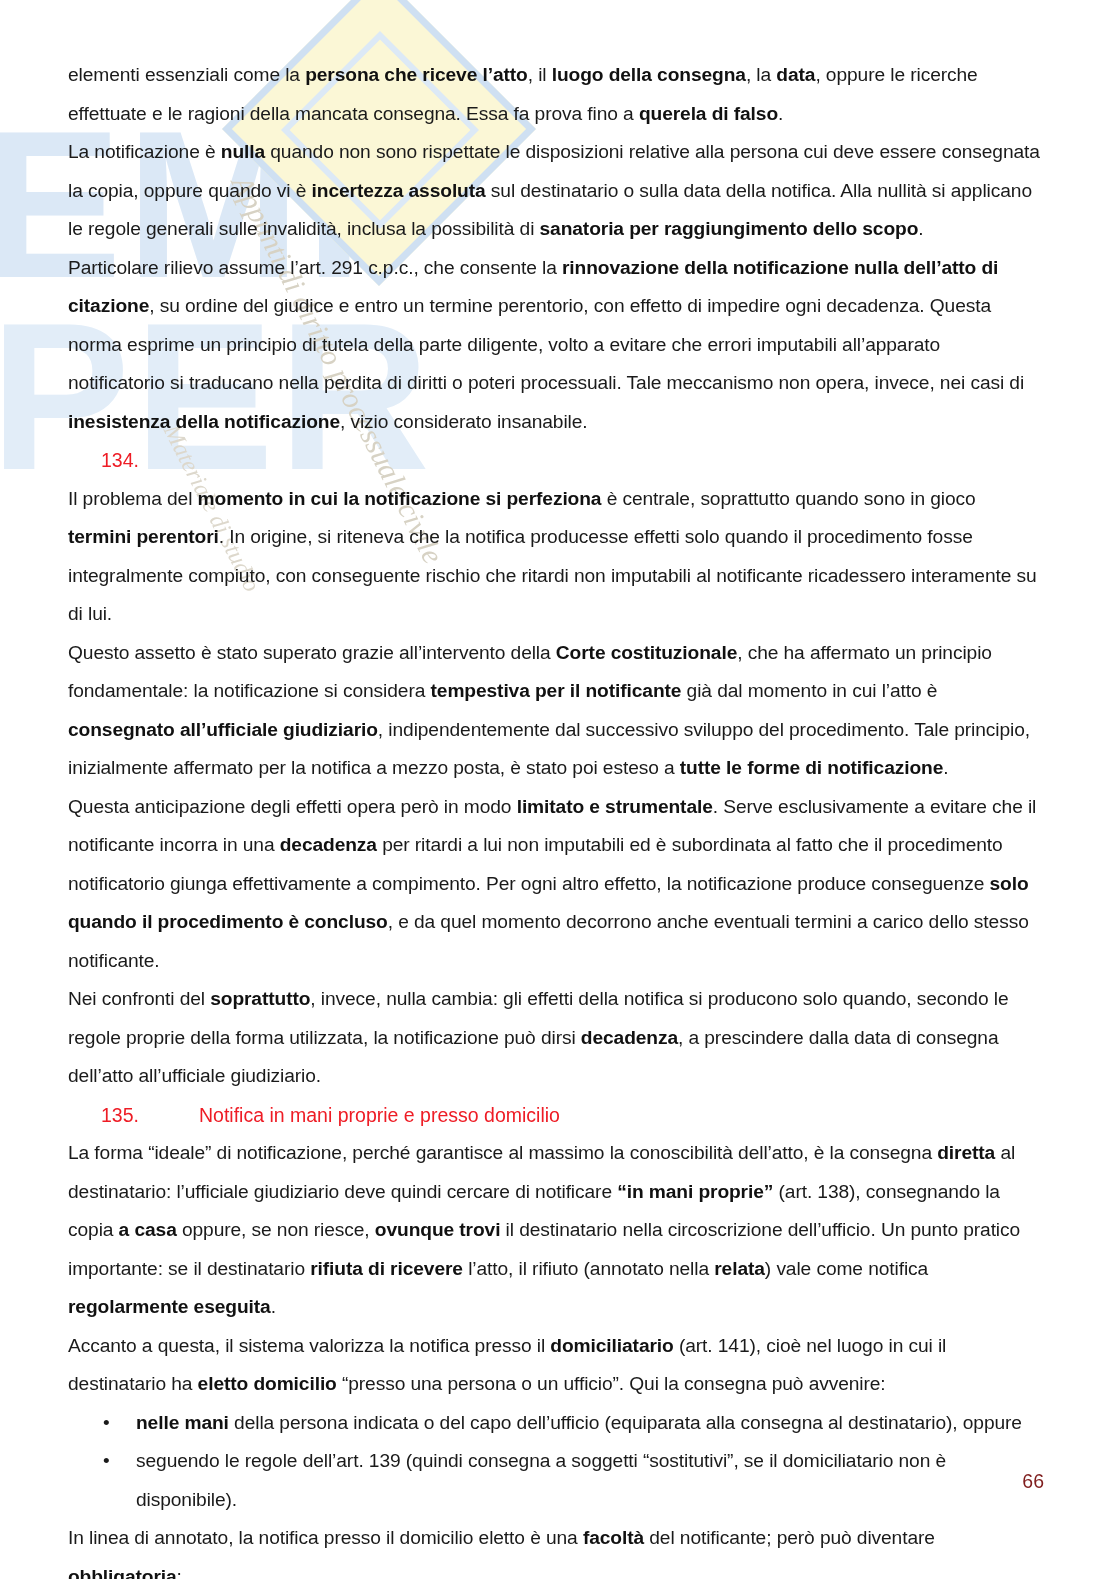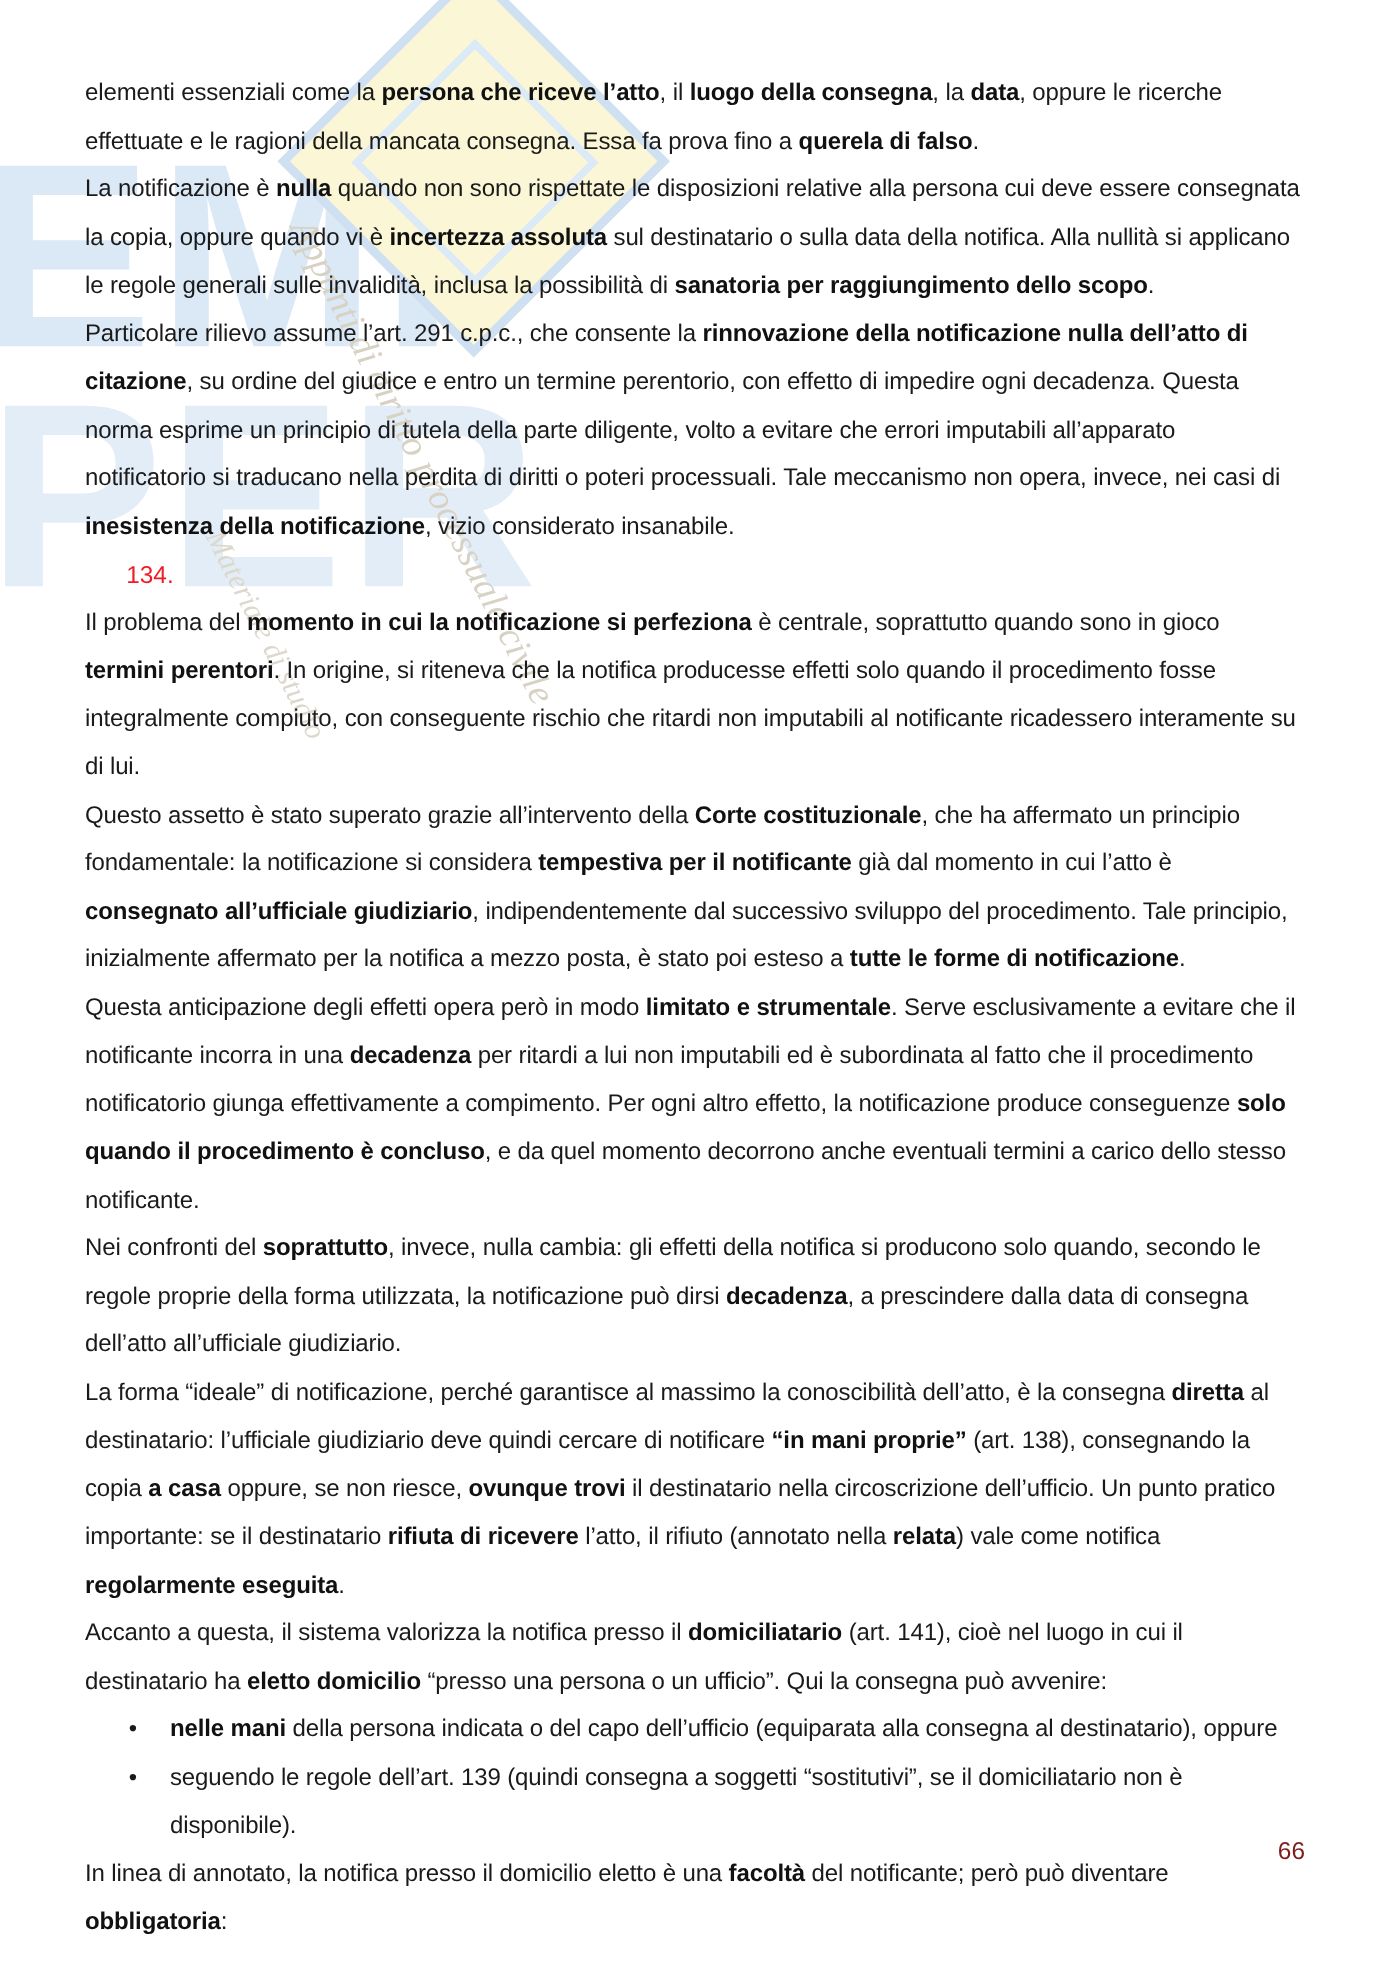--- a/index.html
+++ b/index.html
@@ -185,20 +185,24 @@
       <p class="body"><span>elementi essenziali come la </span><b>persona che riceve l’atto</b><span>, il </span><b>luogo della consegna</b><span>, la </span><b>data</b><span>, oppure le ricerche effettuate e le ragioni della mancata consegna. Essa fa prova fino a </span><b>querela di falso</b><span>.</span></p>
       <p class="body"><span>La notificazione è </span><b>nulla</b><span> quando non sono rispettate le disposizioni relative alla persona cui deve essere consegnata la copia, oppure quando vi è </span><b>incertezza assoluta</b><span> sul destinatario o sulla data della notifica. Alla nullità si applicano le regole generali sulle invalidità, inclusa la possibilità di </span><b>sanatoria per raggiungimento dello scopo</b><span>.</span></p>
       <p class="body"><span>Particolare rilievo assume l’art. 291 c.p.c., che consente la </span><b>rinnovazione della notificazione nulla dell’atto di citazione</b><span>, su ordine del giudice e entro un termine perentorio, con effetto di impedire ogni decadenza. Questa norma esprime un principio di tutela della parte diligente, volto a evitare che errori imputabili all’apparato notificatorio si traducano nella perdita di diritti o poteri processuali. Tale meccanismo non opera, invece, nei casi di </span><b>inesistenza della notificazione</b><span>, vizio considerato insanabile.</span></p>
       <h2 class="heading">
         <span class="num">134.</span>
       </h2>
       <p class="body"><span>Il problema del </span><b>momento in cui la notificazione si perfeziona</b><span> è centrale, soprattutto quando sono in gioco </span><b>termini perentori</b><span>. In origine, si riteneva che la notifica producesse effetti solo quando il procedimento fosse integralmente compiuto, con conseguente rischio che ritardi non imputabili al notificante ricadessero interamente su di lui.</span></p>
       <p class="body"><span>Questo assetto è stato superato grazie all’intervento della </span><b>Corte costituzionale</b><span>, che ha affermato un principio fondamentale: la notificazione si considera </span><b>tempestiva per il notificante</b><span> già dal momento in cui l’atto è </span><b>consegnato all’ufficiale giudiziario</b><span>, indipendentemente dal successivo sviluppo del procedimento. Tale principio, inizialmente affermato per la notifica a mezzo posta, è stato poi esteso a </span><b>tutte le forme di notificazione</b><span>.</span></p>
       <p class="body"><span>Questa anticipazione degli effetti opera però in modo </span><b>limitato e strumentale</b><span>. Serve esclusivamente a evitare che il notificante incorra in una </span><b>decadenza</b><span> per ritardi a lui non imputabili ed è subordinata al fatto che il procedimento notificatorio giunga effettivamente a compimento. Per ogni altro effetto, la notificazione produce conseguenze </span><b>solo quando il procedimento è concluso</b><span>, e da quel momento decorrono anche eventuali termini a carico dello stesso notificante.</span></p>
       <p class="body"><span>Nei confronti del </span><b>soprattutto</b><span>, invece, nulla cambia: gli effetti della notifica si producono solo quando, secondo le regole proprie della forma utilizzata, la notificazione può dirsi </span><b>decadenza</b><span>, a prescindere dalla data di consegna dell’atto all’ufficiale giudiziario.</span></p>
+      <h2 class="heading">
+        <span class="num">135.</span>
+        <span class="ttl">Notifica in mani proprie e presso domicilio</span>
+      </h2>
       <p class="body"><span>La forma “ideale” di notificazione, perché garantisce al massimo la conoscibilità dell’atto, è la consegna </span><b>diretta</b><span> al destinatario: l’ufficiale giudiziario deve quindi cercare di notificare </span><b>“in mani proprie”</b><span> (art. 138), consegnando la copia </span><b>a casa</b><span> oppure, se non riesce, </span><b>ovunque trovi</b><span> il destinatario nella circoscrizione dell’ufficio. Un punto pratico importante: se il destinatario </span><b>rifiuta di ricevere</b><span> l’atto, il rifiuto (annotato nella </span><b>relata</b><span>) vale come notifica </span><b>regolarmente eseguita</b><span>.</span></p>
       <p class="body"><span>Accanto a questa, il sistema valorizza la notifica presso il </span><b>domiciliatario</b><span> (art. 141), cioè nel luogo in cui il destinatario ha </span><b>eletto domicilio</b><span> “presso una persona o un ufficio”. Qui la consegna può avvenire:</span></p>
       <ul class="bullets">
         <li><span class="bullet-dot">•</span><b>nelle mani</b><span> della persona indicata o del capo dell’ufficio (equiparata alla consegna al destinatario), oppure</span></li>
         <li><span class="bullet-dot">•</span><span>seguendo le regole dell’art. 139 (quindi consegna a soggetti “sostitutivi”, se il domiciliatario non è disponibile).</span></li>
       </ul>
       <p class="body"><span>In linea di annotato, la notifica presso il domicilio eletto è una </span><b>facoltà</b><span> del notificante; però può diventare </span><b>obbligatoria</b><span>:</span></p>
     </div>
 
   <div class="pagenum">66</div>

